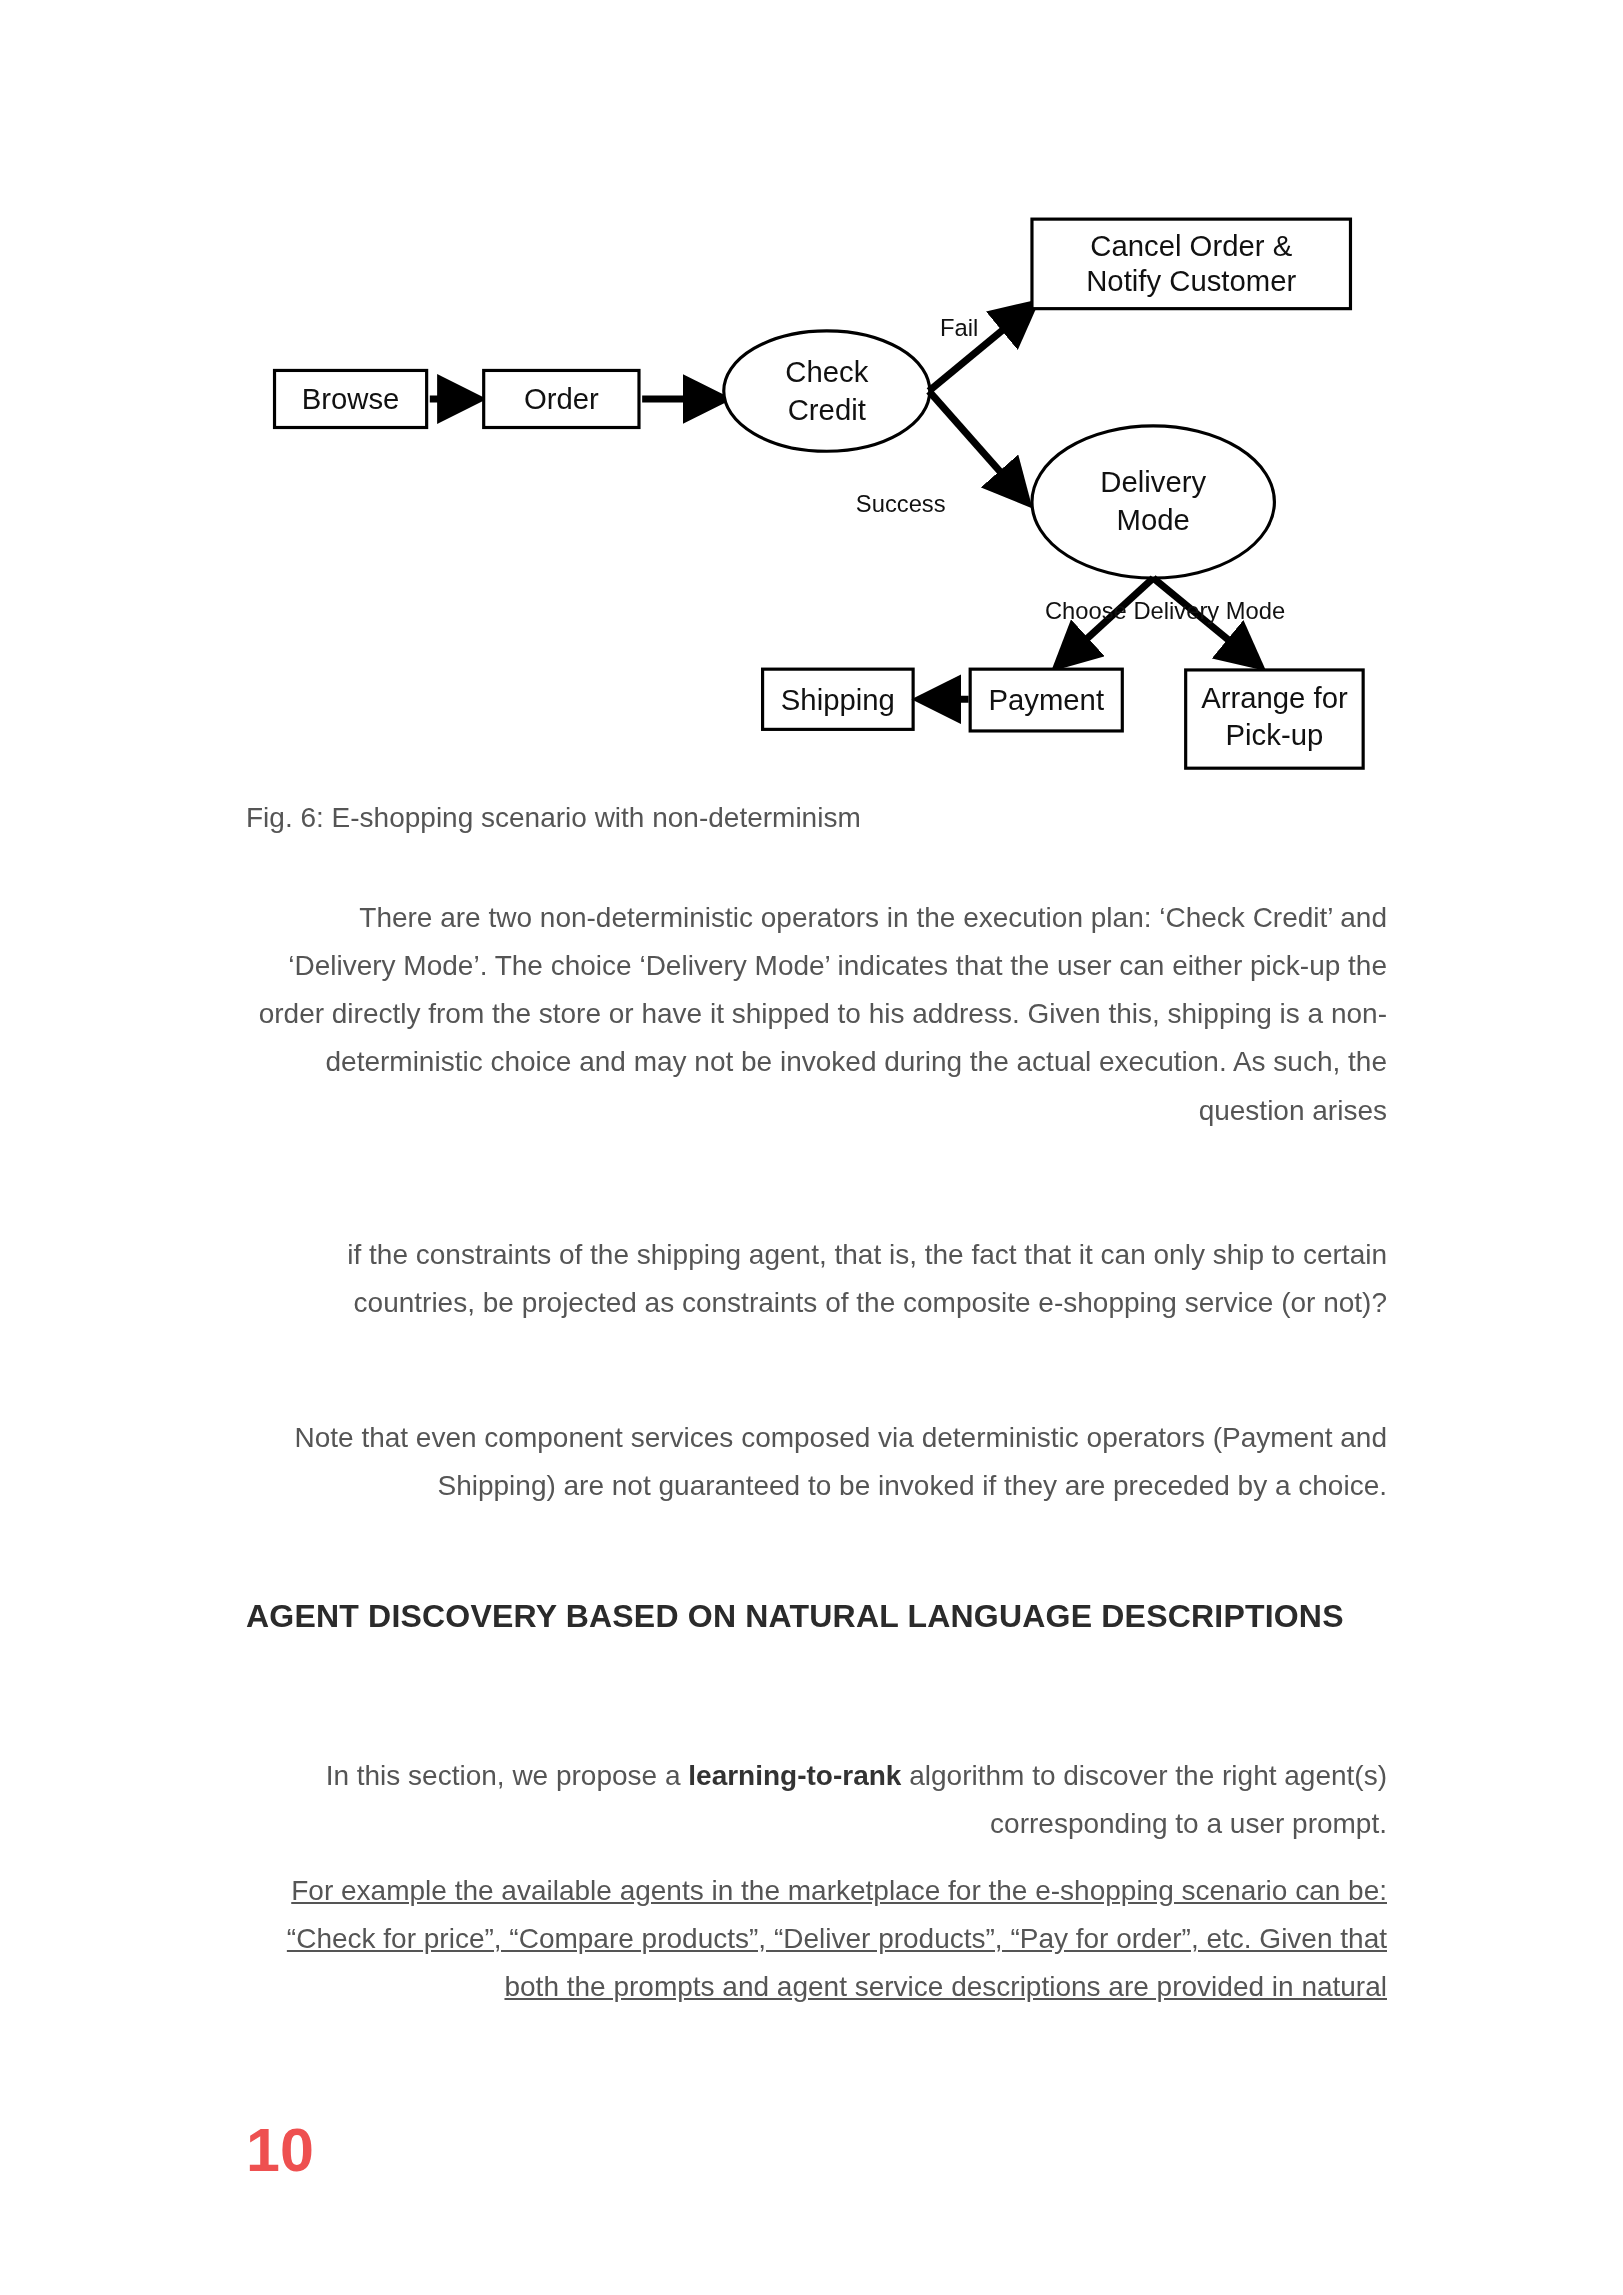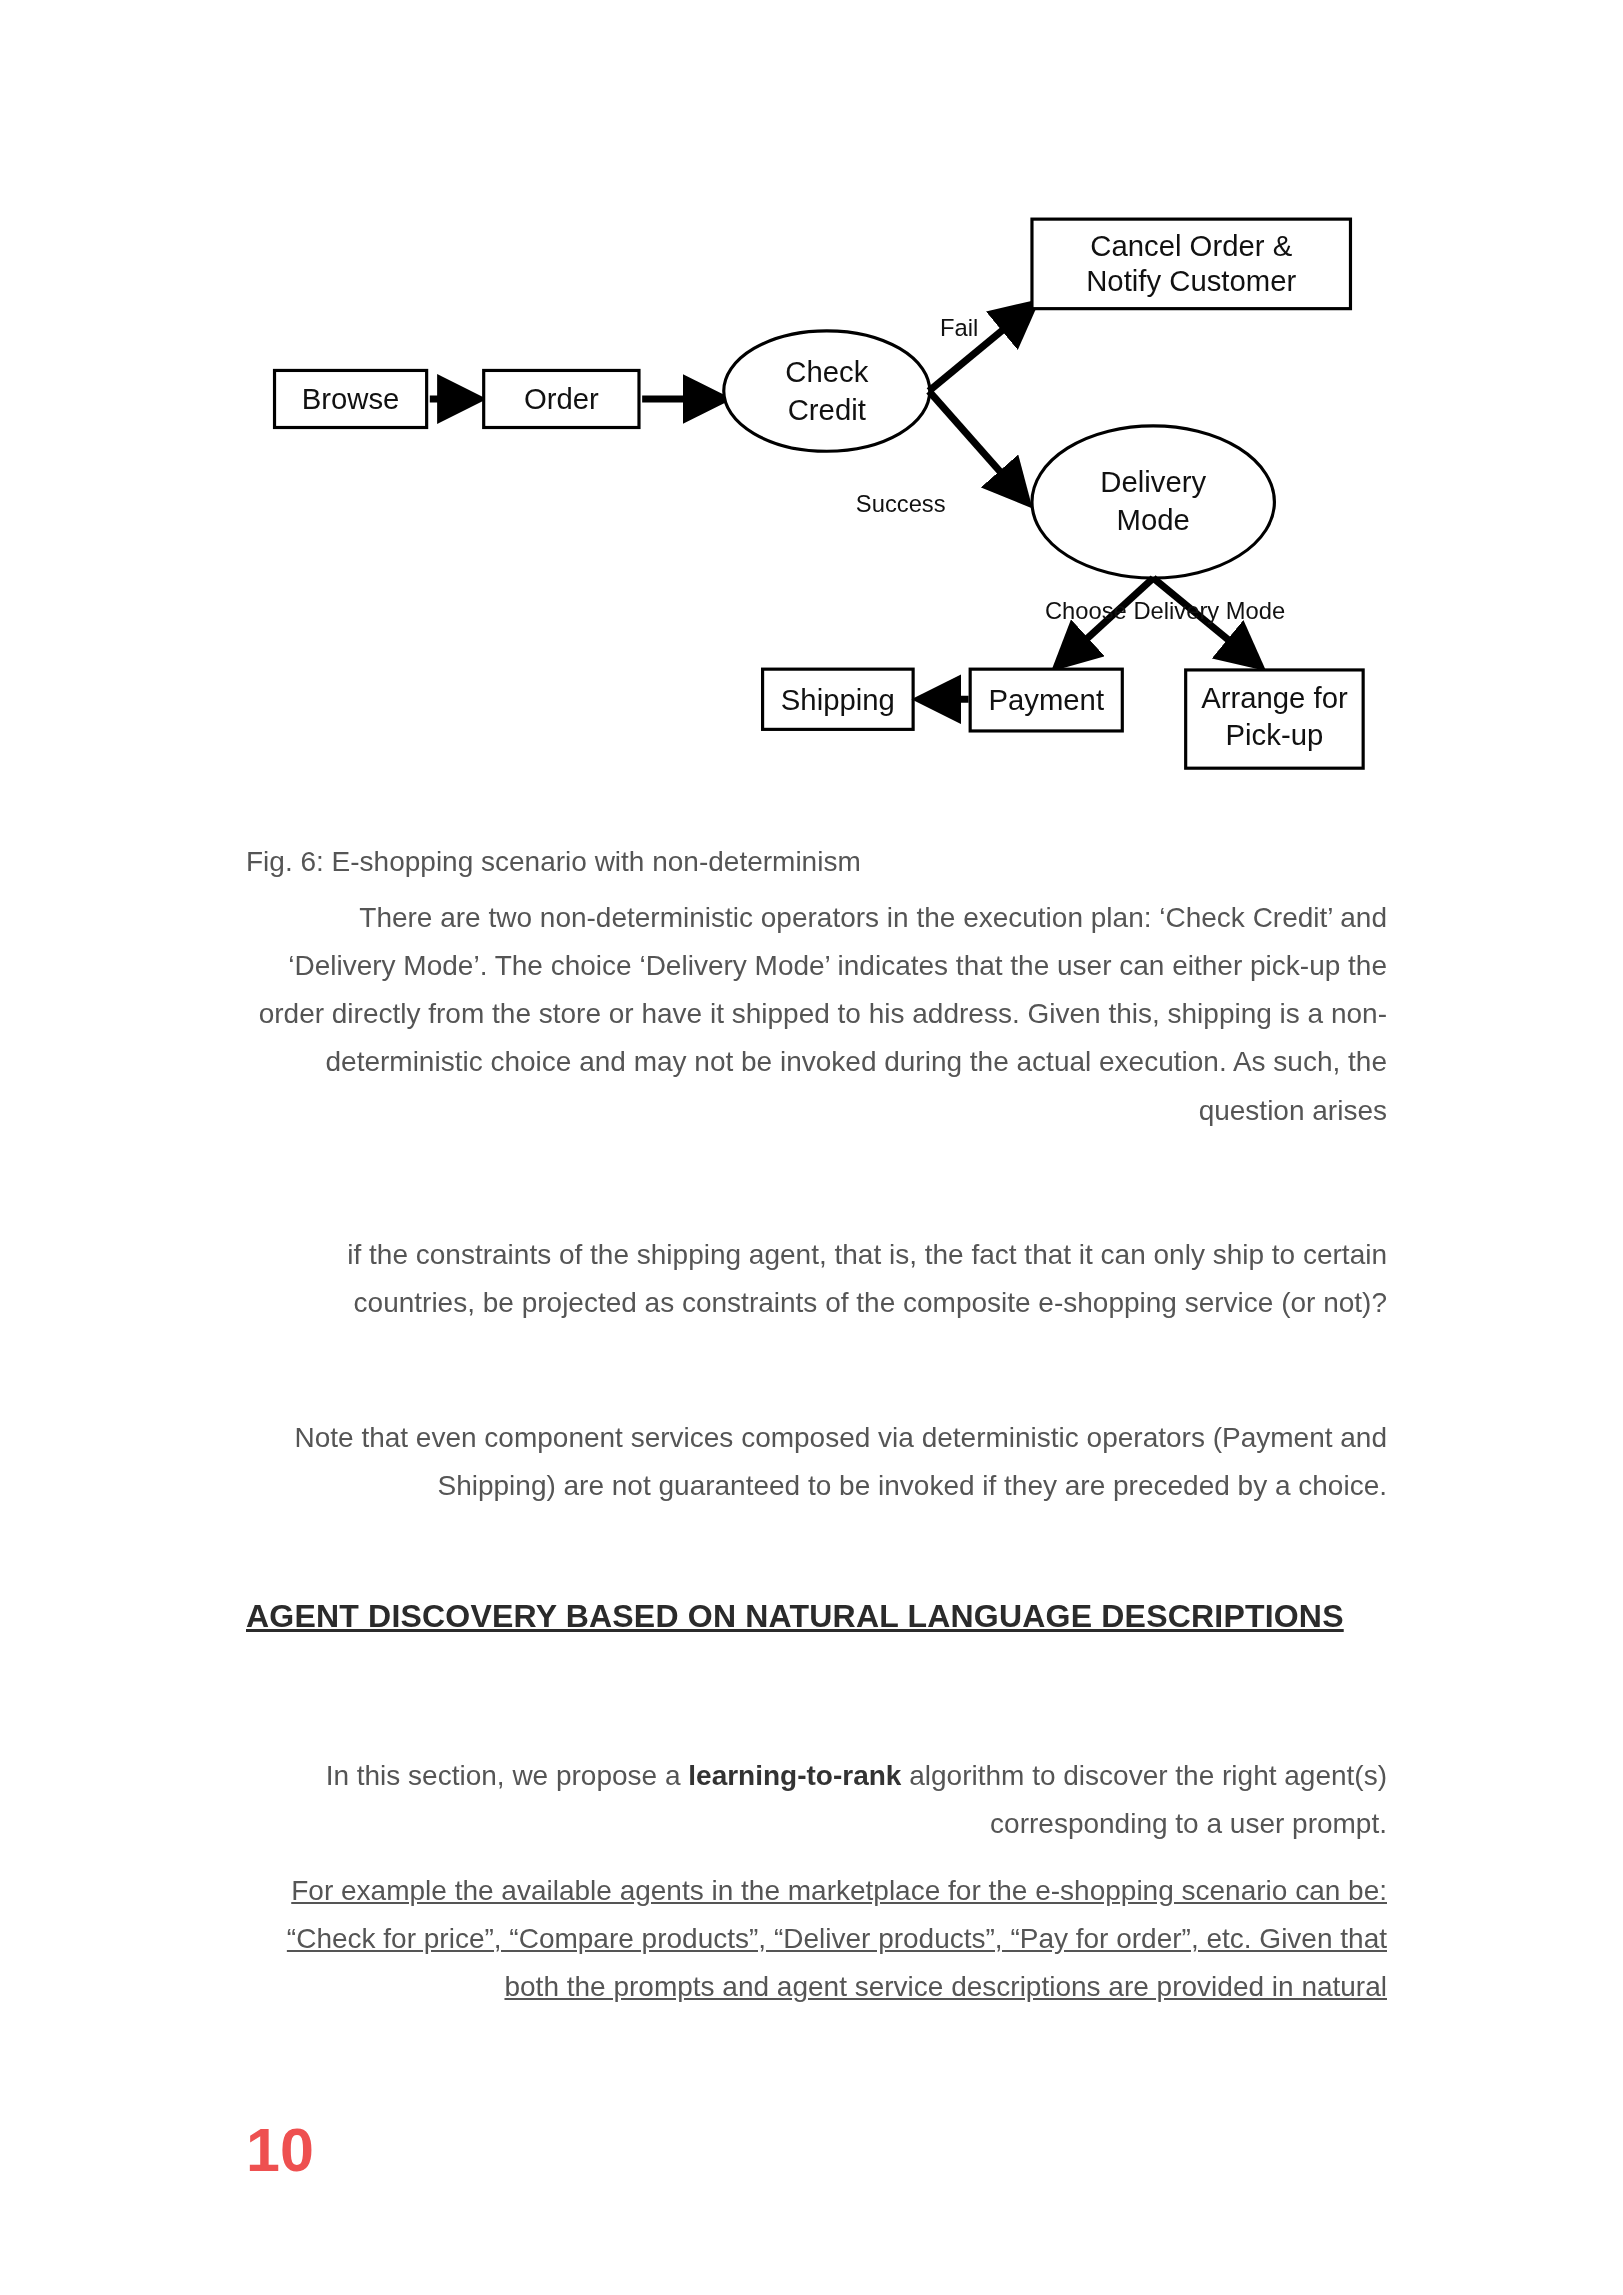--- a/index.html
+++ b/index.html
@@ -63,21 +63,20 @@
 
   
   .caption {
     position: absolute;
     left: 246px;
     top: 798px;
     width: 1141px;
     font-size: 28px;
     line-height: 1.45;
     color: #555555;
-    margin-top: 44px;
   }
 
   .para {
     position: absolute;
     left: 246px;
     width: 1141px;
     font-size: 28px;
     line-height: 1.72;
     color: #555555;
     text-align: right;
@@ -94,21 +93,20 @@
   .section-heading {
     position: absolute;
     left: 246px;
     top: 1565px;
     width: 1141px;
     font-size: 32px;
     line-height: 1.5;
     font-weight: bold;
     color: #2b2b2b;
     letter-spacing: 0.2px;
-    text-decoration: underline;
   }
 
   #para-4 { top: 1724px; }
   #para-5 { top: 1839px; text-decoration: underline; }
 
   .page-number {
     position: absolute;
     left: 246px;
     top: 2120px;
     font-size: 61px;

